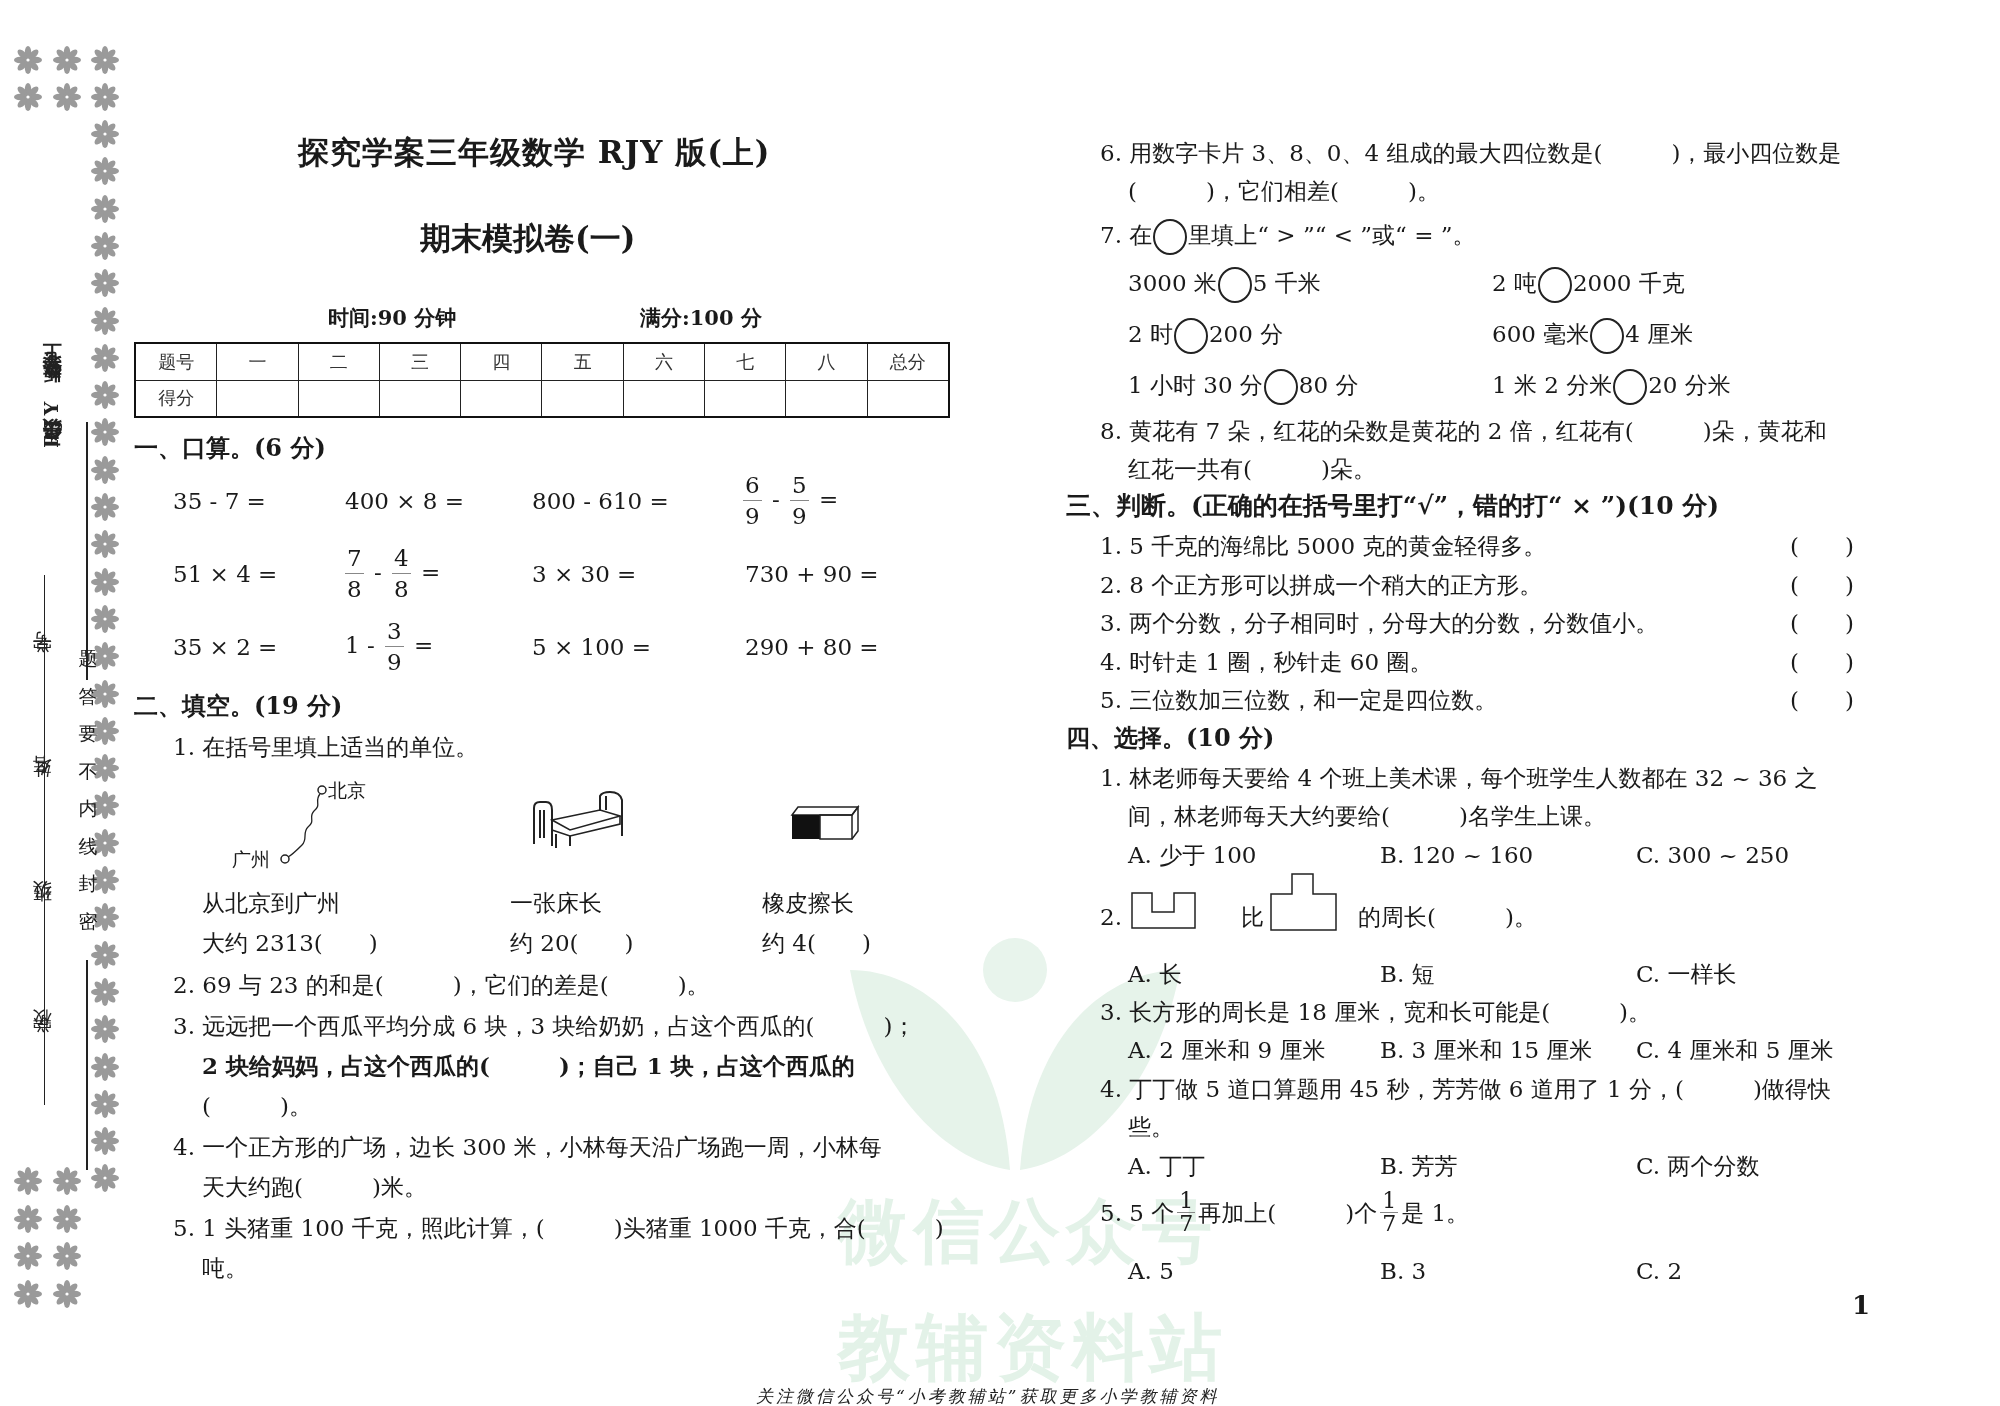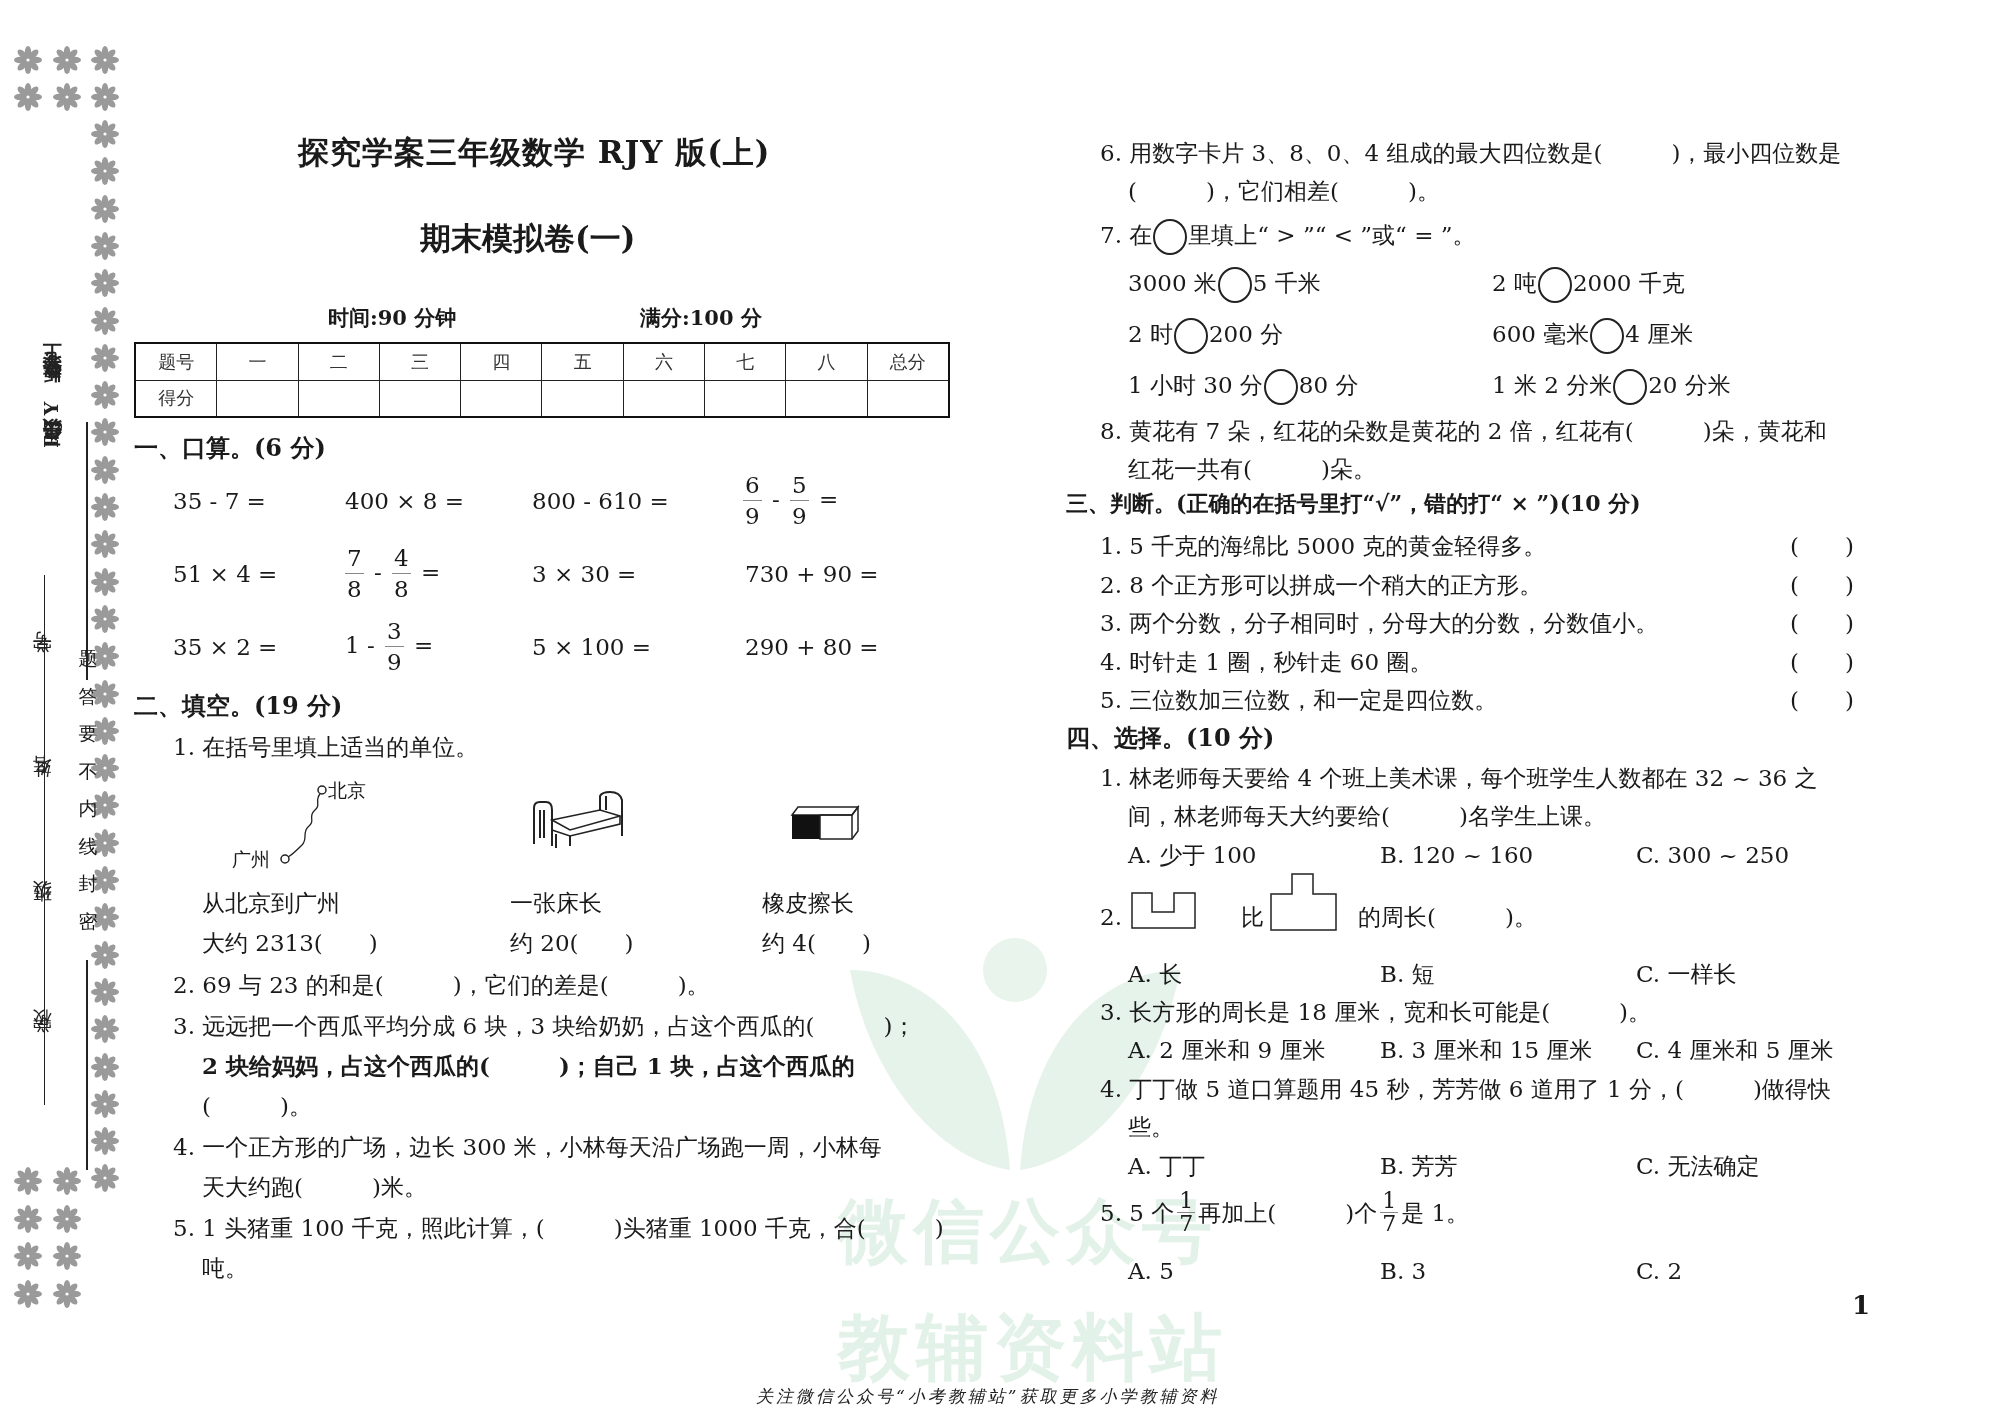--- a/index.html
+++ b/index.html
@@ -886,21 +886,21 @@
 <div class="abs q" style="left:1128px; top:264px;"><span>3000 米</span><span class="circle"></span><span>5 千米</span></div>
 <div class="abs q" style="left:1492px; top:264px;"><span>2 吨</span><span class="circle"></span><span>2000 千克</span></div>
 <div class="abs q" style="left:1128px; top:315px;"><span>2 时</span><span class="circle"></span><span>200 分</span></div>
 <div class="abs q" style="left:1492px; top:315px;"><span>600 毫米</span><span class="circle"></span><span>4 厘米</span></div>
 <div class="abs q" style="left:1128px; top:366px;"><span>1 小时 30 分</span><span class="circle"></span><span>80 分</span></div>
 <div class="abs q" style="left:1492px; top:366px;"><span>1 米 2 分米</span><span class="circle"></span><span>20 分米</span></div>
 
 <div class="abs q" style="left:1100px; top:412px;">8. 黄花有 7 朵，红花的朵数是黄花的 2 倍，红花有(　　　)朵，黄花和</div>
 <div class="abs q" style="left:1128px; top:450px;">红花一共有(　　　)朵。</div>
 
-<div class="abs sec" style="left:1066px; top:489px; font-size:22px;">三、判断。(正确的在括号里打“√”，错的打“ × ”)(10 分)</div>
+<div class="abs sec" style="left:1066px; top:489px; font-size:25px;">三、判断。(正确的在括号里打“√”，错的打“ × ”)(10 分)</div>
 <div class="abs q" style="left:1100px; top:527px;">1. 5 千克的海绵比 5000 克的黄金轻得多。</div>
 <div class="abs q" style="left:1100px; top:566px;">2. 8 个正方形可以拼成一个稍大的正方形。</div>
 <div class="abs q" style="left:1100px; top:604px;">3. 两个分数，分子相同时，分母大的分数，分数值小。</div>
 <div class="abs q" style="left:1100px; top:643px;">4. 时针走 1 圈，秒针走 60 圈。</div>
 <div class="abs q" style="left:1100px; top:681px;">5. 三位数加三位数，和一定是四位数。</div>
 <div class="abs q" style="left:1790px; top:527px;">(　　)</div>
 <div class="abs q" style="left:1790px; top:566px;">(　　)</div>
 <div class="abs q" style="left:1790px; top:604px;">(　　)</div>
 <div class="abs q" style="left:1790px; top:643px;">(　　)</div>
 <div class="abs q" style="left:1790px; top:681px;">(　　)</div>
@@ -927,21 +927,21 @@
 
 <div class="abs q" style="left:1100px; top:993px;">3. 长方形的周长是 18 厘米，宽和长可能是(　　　)。</div>
 <div class="abs q" style="left:1128px; top:1031px;">A. 2 厘米和 9 厘米</div>
 <div class="abs q" style="left:1380px; top:1031px;">B. 3 厘米和 15 厘米</div>
 <div class="abs q" style="left:1636px; top:1031px;">C. 4 厘米和 5 厘米</div>
 
 <div class="abs q" style="left:1100px; top:1070px;">4. 丁丁做 5 道口算题用 45 秒，芳芳做 6 道用了 1 分，(　　　)做得快</div>
 <div class="abs q" style="left:1128px; top:1108px;">些。</div>
 <div class="abs q" style="left:1128px; top:1147px;">A. 丁丁</div>
 <div class="abs q" style="left:1380px; top:1147px;">B. 芳芳</div>
-<div class="abs q" style="left:1636px; top:1147px;">C. 无法确定</div>
+<div class="abs q" style="left:1636px; top:1147px;">C. 两个分数</div>
 
 <div class="abs q" style="left:1100px; top:1190px; display:flex; align-items:center;">
   <span>5. 5 个</span>
   <span class="frac small-frac">
       <span class="num">1</span>
       <span>7</span>
     </span>
   <span>再加上(　　　)个</span>
   <span class="frac small-frac">
       <span class="num">1</span>

